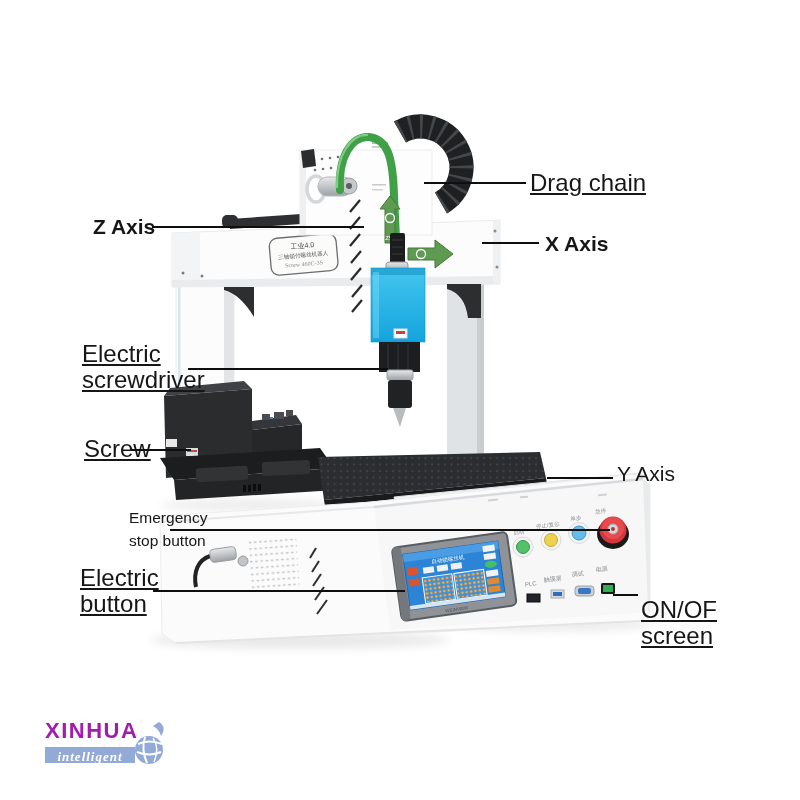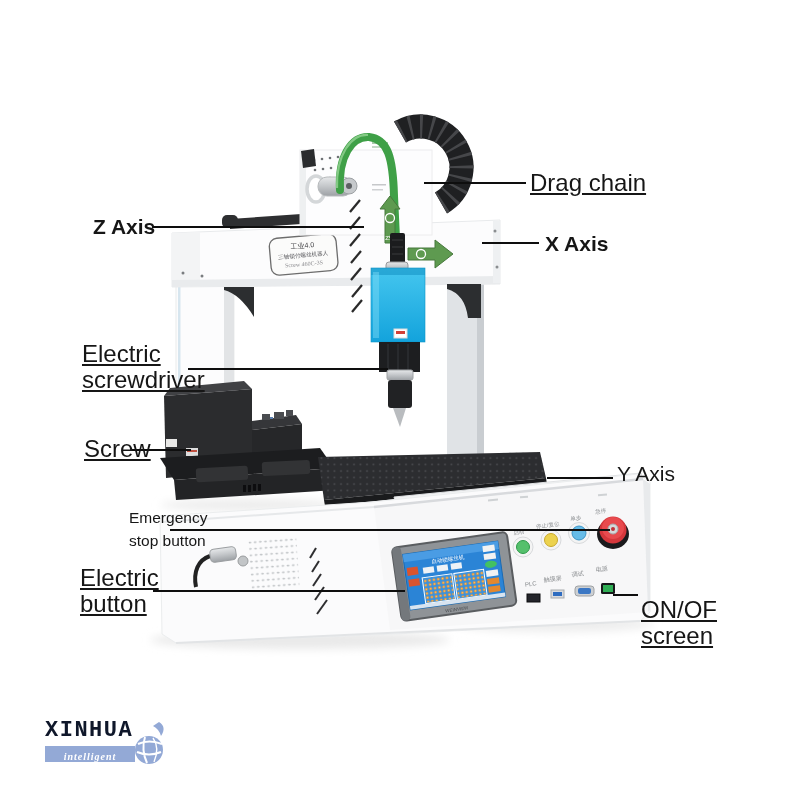--- a/index.html
+++ b/index.html
@@ -5,25 +5,25 @@
   html,body{margin:0;padding:0;background:#fff;}
   .stage{position:relative;width:800px;height:800px;background:#ffffff;overflow:hidden;
          font-family:"Liberation Sans",sans-serif;}
   .machine-svg{position:absolute;left:0;top:0;z-index:1;}
   .line{position:absolute;height:2px;background:#0e0e0e;z-index:5;}
   .callout{position:absolute;color:#161616;z-index:6;white-space:nowrap;}
   .cap20{font-size:24px;line-height:26px;text-decoration:underline;}
   .cap21{font-size:21px;line-height:27px;}
   .cap15{font-size:15.5px;line-height:23px;}
   .logo{position:absolute;left:45px;top:718px;z-index:6;width:130px;}
-  .logo-name{font-size:22px;font-weight:bold;letter-spacing:1.5px;color:#0f172a;
-             font-family:Liberation Mono, monospace;}
+  .logo-name{font-size:22px;font-weight:bold;letter-spacing:1.5px;color:#a21caf;
+             font-family:Liberation Sans, sans-serif;}
   .logo-bar{margin-top:3px;width:90px;height:16px;background:#93a9d6;text-align:center;}
   .logo-bar span{font-family:"Liberation Serif",serif;font-style:italic;font-weight:bold;
-                 font-size:10px;color:#ffffff;letter-spacing:1px;line-height:16px;}
+                 font-size:13px;color:#ffffff;letter-spacing:1px;line-height:16px;}
   .logo-globe{position:absolute;left:88px;top:2px;}
 </style>
 </head>
 <body>
 
 <div class="stage">
 
   <svg class="machine-svg" width="800" height="800" viewBox="0 0 800 800">
     <defs>
       <linearGradient id="blueGrad" x1="0" y1="0" x2="0" y2="1">

